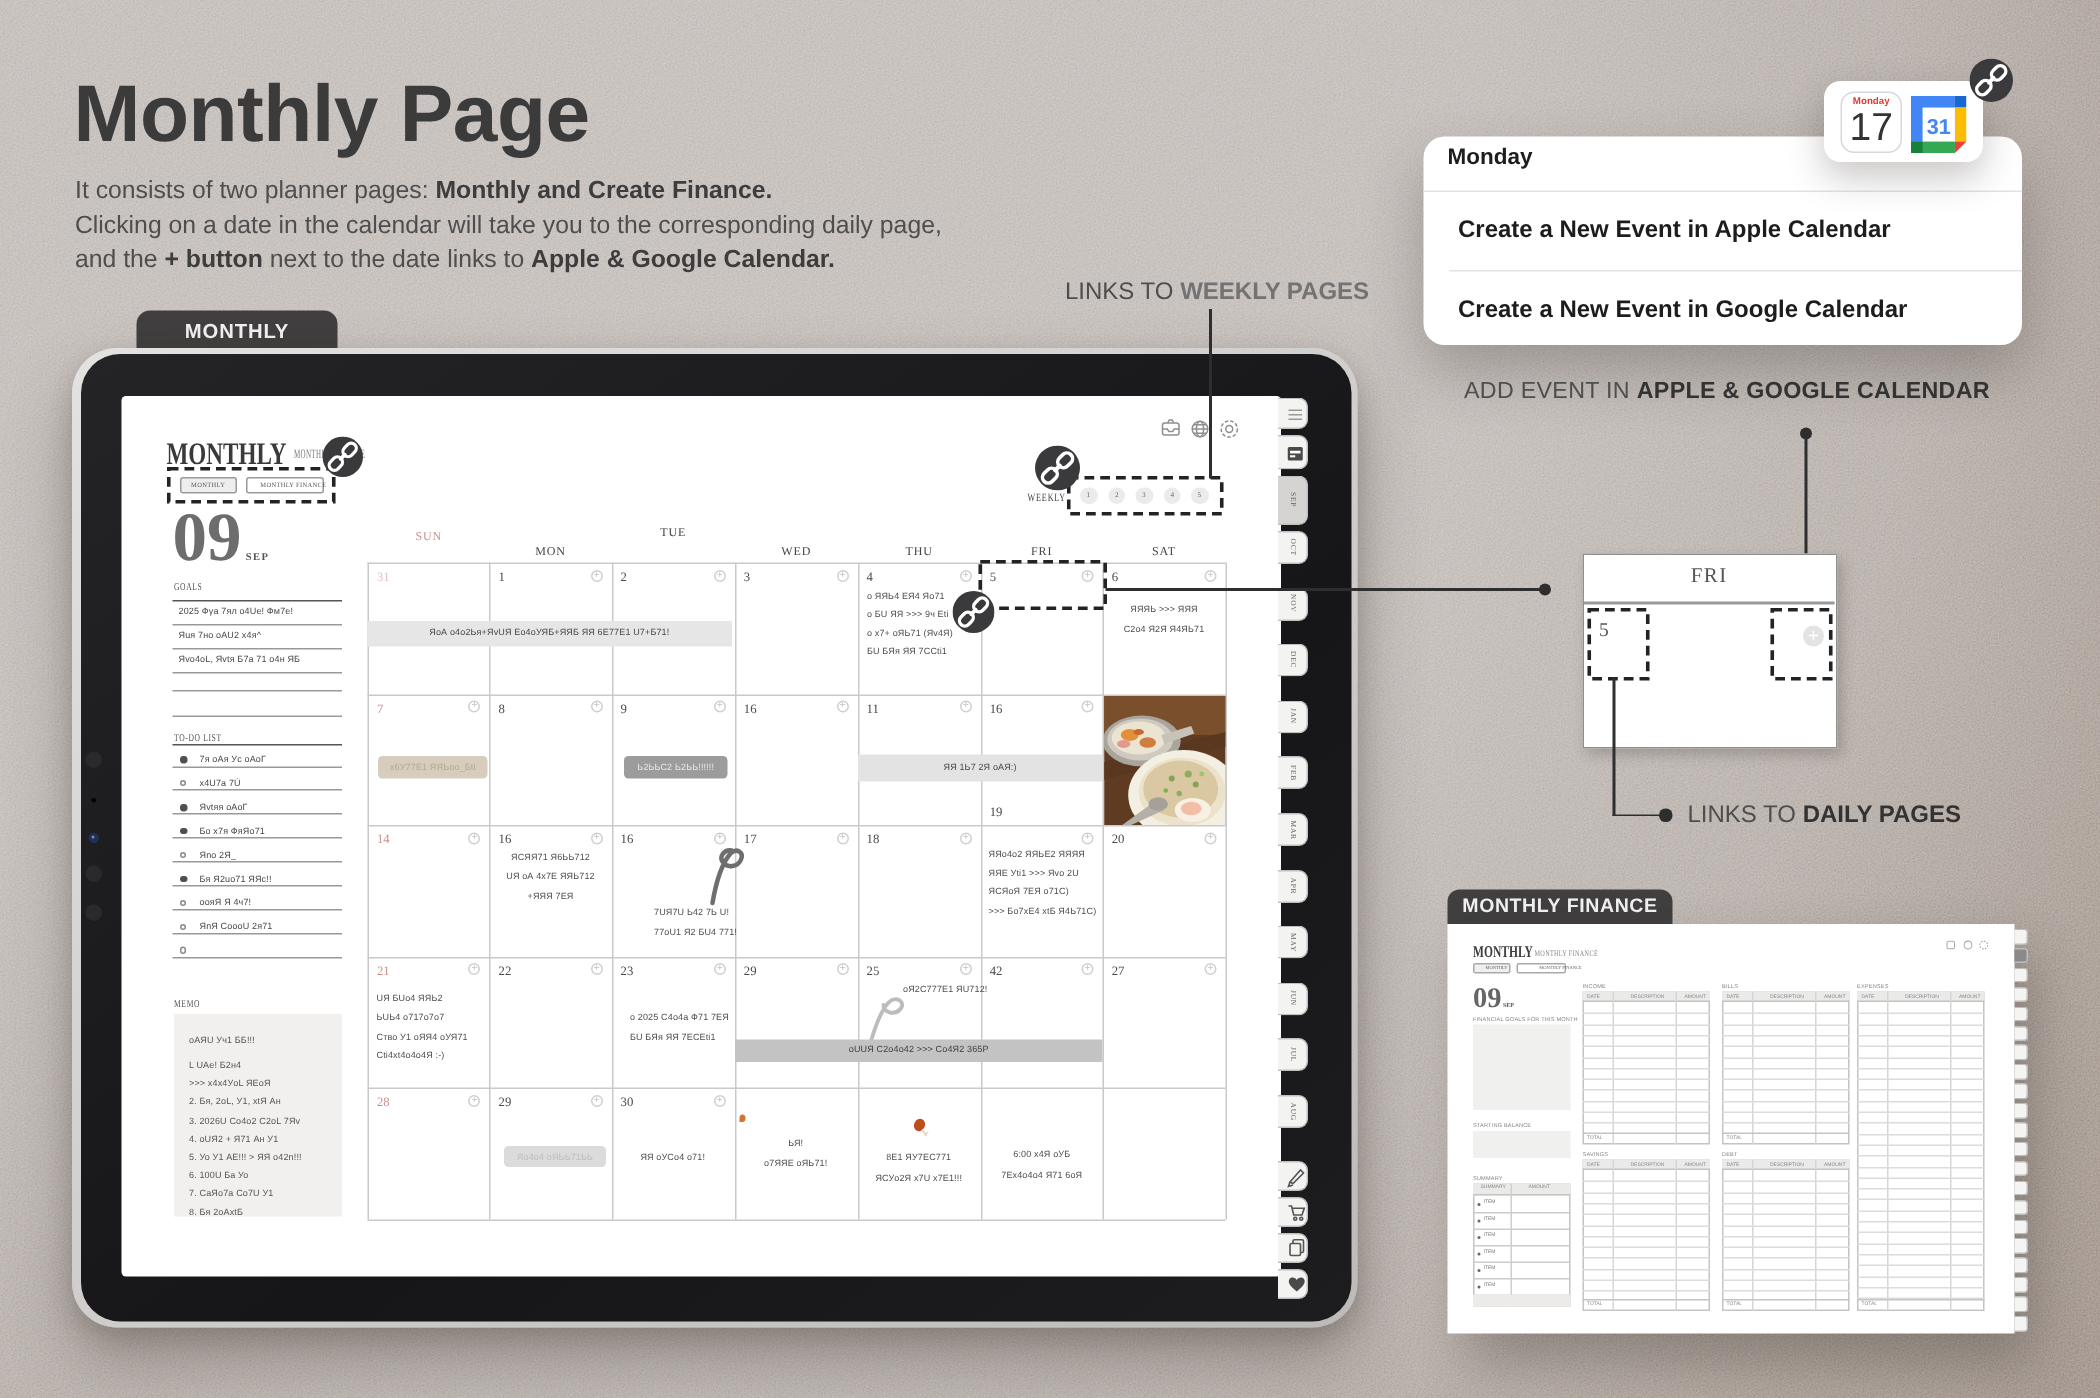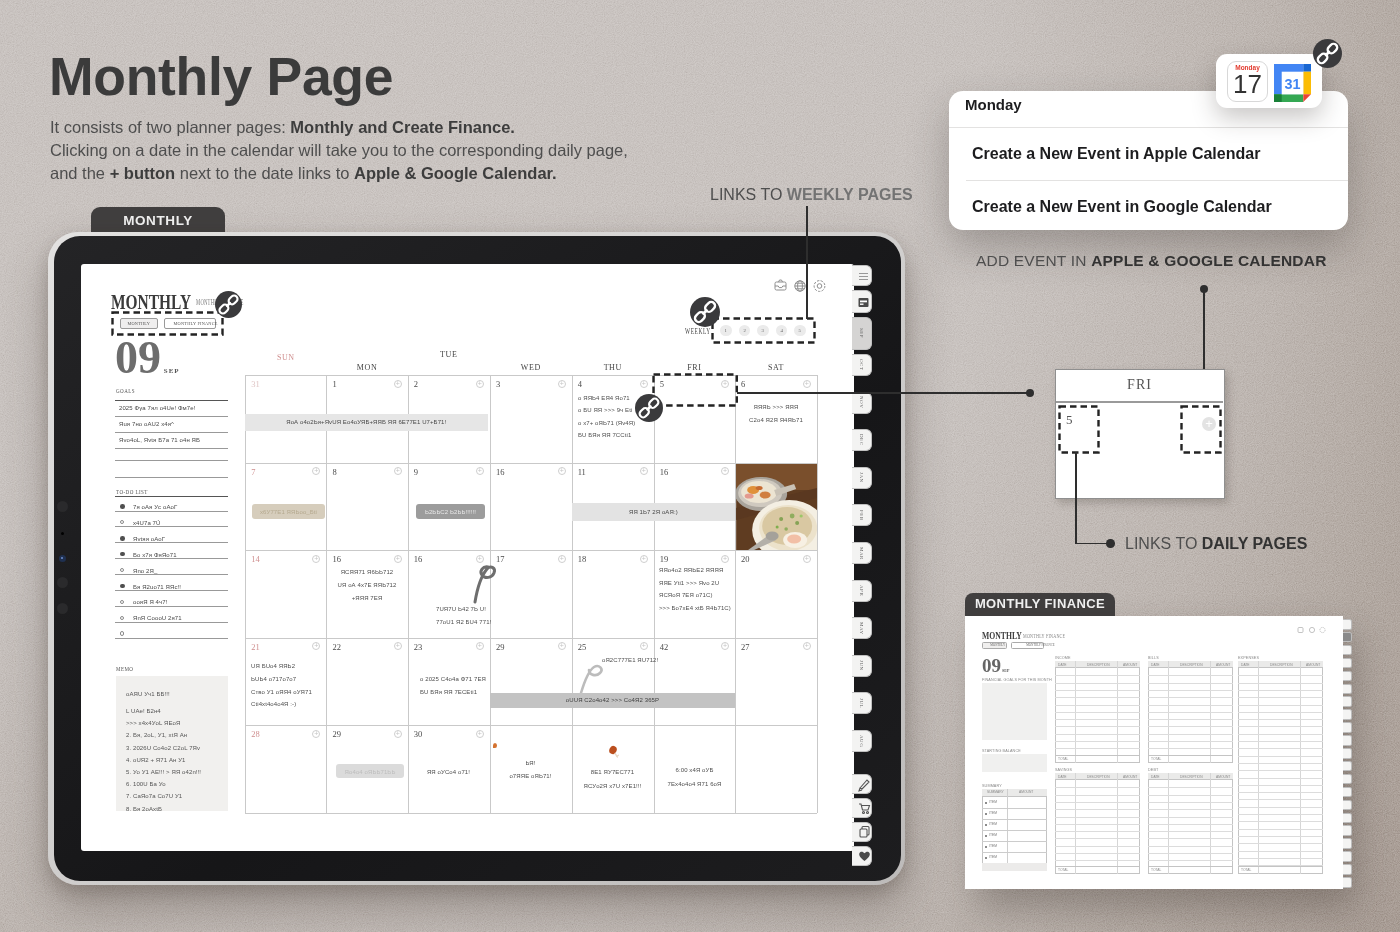--- a/index.html
+++ b/index.html
@@ -196,21 +196,21 @@
 <div class="abs datenum" style="left:170.3px;top:291px;color:#cf8f8f;">14</div>
 <div class="abs plus" style="left:231.4px;top:290.5px;">+</div>
 <div class="abs datenum" style="left:251.4px;top:291px;color:#4a4a4a;">16</div>
 <div class="abs plus" style="left:312.7px;top:290.5px;">+</div>
 <div class="abs datenum" style="left:332.7px;top:291px;color:#4a4a4a;">16</div>
 <div class="abs plus" style="left:394.9px;top:290.5px;">+</div>
 <div class="abs datenum" style="left:414.9px;top:291px;color:#4a4a4a;">17</div>
 <div class="abs plus" style="left:476.7px;top:290.5px;">+</div>
 <div class="abs datenum" style="left:496.7px;top:291px;color:#4a4a4a;">18</div>
 <div class="abs plus" style="left:558.8px;top:290.5px;">+</div>
-<div class="abs datenum" style="left:578.8px;top:291px;color:#4a4a4a;">19</div>
+<div class="abs datenum" style="left:578.8px;top:273px;color:#4a4a4a;">19</div>
 <div class="abs plus" style="left:640.1px;top:290.5px;">+</div>
 <div class="abs datenum" style="left:660.1px;top:291px;color:#4a4a4a;">20</div>
 <div class="abs plus" style="left:721.8px;top:290.5px;">+</div>
 <div class="abs datenum" style="left:170.3px;top:378.5px;color:#cf8f8f;">21</div>
 <div class="abs plus" style="left:231.4px;top:378.0px;">+</div>
 <div class="abs datenum" style="left:251.4px;top:378.5px;color:#4a4a4a;">22</div>
 <div class="abs plus" style="left:312.7px;top:378.0px;">+</div>
 <div class="abs datenum" style="left:332.7px;top:378.5px;color:#4a4a4a;">23</div>
 <div class="abs plus" style="left:394.9px;top:378.0px;">+</div>
 <div class="abs datenum" style="left:414.9px;top:378.5px;color:#4a4a4a;">29</div>

